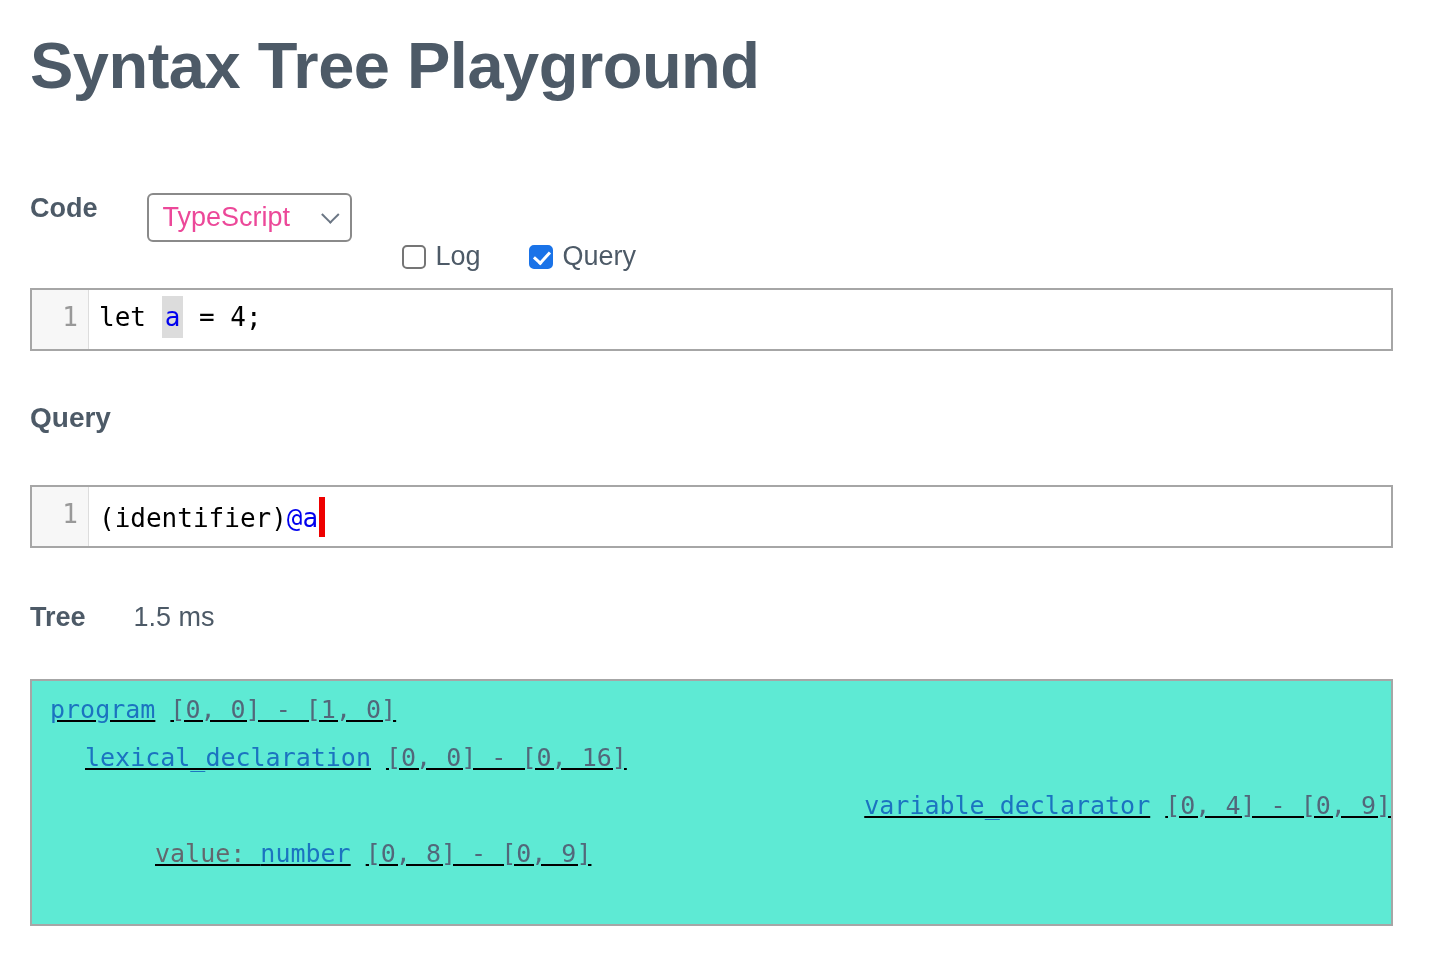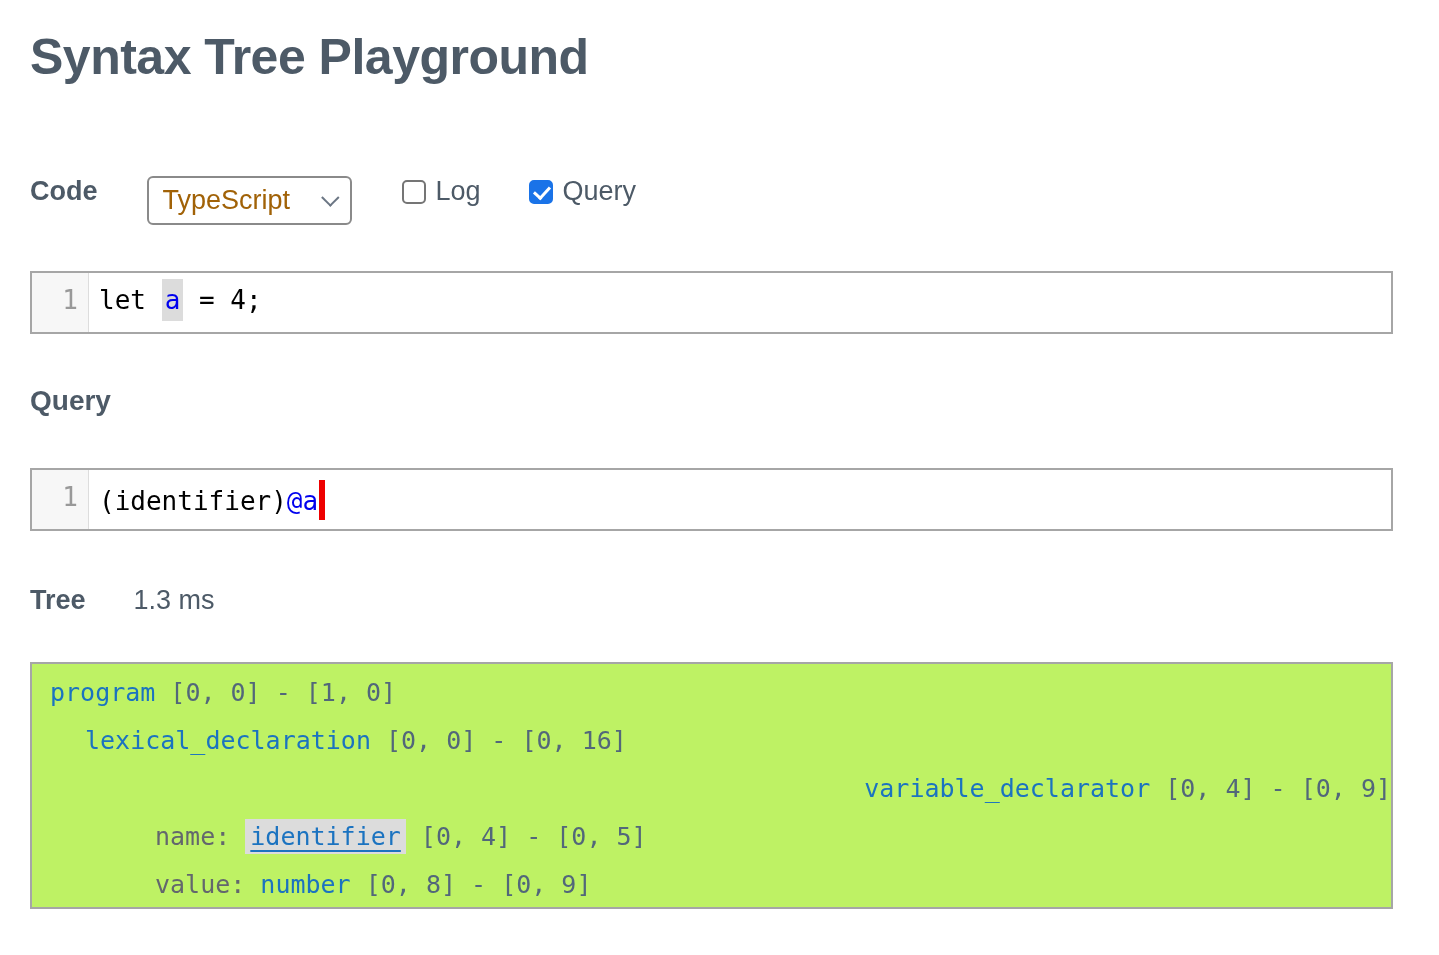--- a/index.html
+++ b/index.html
@@ -6,21 +6,21 @@
   html, body {
     width: 1439px; height: 955px;
     background: #ffffff;
     font-family: "Liberation Sans", sans-serif;
     overflow: hidden;
   }
   .page { padding: 28px 46px 0 30px; }
 
   
   .page-title {
-    font-size: 50px;
+    font-size: 65px;
     font-weight: bold;
     color: #4d5a67;
     letter-spacing: -0.5px;
   }
 
   
   .controls {
     margin-top: 90px;
     display: flex;
     align-items: flex-start;
@@ -36,33 +36,34 @@
     width: 205px;
     height: 49px;
     border: 2px solid #8a8a8a;
     border-radius: 6px;
     background: #fff;
     display: flex;
     align-items: center;
     justify-content: space-between;
     padding: 0 16px 0 14px;
     font-size: 27px;
-    color: #a16207;
+    color: #ec4899;
     cursor: pointer;
   }
   .chevron {
     width: 13px; height: 13px;
     border-right: 2px solid #6b7684;
     border-bottom: 2px solid #6b7684;
     transform: rotate(45deg) translateY(-4px);
   }
   .checkbox-group {
     display: flex;
     align-items: center;
     cursor: pointer;
+    margin-top: 48px;
   }
   .checkbox-group.log { margin-left: 50px; }
   .checkbox-group.query { margin-left: 48px; }
   .checkbox {
     width: 24px; height: 24px;
     border: 2px solid #757575;
     border-radius: 5px;
     background: #fff;
     position: relative;
     flex: none;
@@ -148,25 +149,26 @@
     font-size: 27px;
     color: #4d5a67;
   }
 
   
   .tree-output {
     margin-top: 46px;
     width: 1363px;
     height: 247px;
     border: 2px solid #a6a6a6;
-    background: #bef264;
+    background: #5eead4;
     padding: 5px 0 8px 18px;
     font-family: "DejaVu Sans Mono", monospace;
     font-size: 25px;
     overflow: hidden;
+    text-decoration: underline;
   }
   .tree-row {
     line-height: 48px;
     white-space: pre;
   }
   .tree-node-field { color: #63676d; }
   .tree-node-link {
     color: var(--node-blue, #1b73c0);
     text-decoration: none;
     cursor: pointer;
@@ -220,24 +222,23 @@
 
   <div class="editor query-editor">
     <div class="gutter">
       <span>1</span>
     </div>
     <div class="code-area"><span>(identifier)</span><span class="query-capture">@a</span><span class="text-cursor"></span></div>
   </div>
 
   <div class="tree-label-row">
     <span class="section-label">Tree</span>
-    <span class="parse-time">1.3 ms</span>
+    <span class="parse-time">1.5 ms</span>
   </div>
 
   <div class="tree-output">
       <div class="tree-row" style="padding-left: 0px;"><a class="tree-node-link">program</a><span class="tree-node-range">[0, 0] - [1, 0]</span></div>
       <div class="tree-row" style="padding-left: 35px;"><a class="tree-node-link">lexical_declaration</a><span class="tree-node-range">[0, 0] - [0, 16]</span></div>
       <div class="tree-row" style="padding-left: 70px; text-align: right;"><a class="tree-node-link">variable_declarator</a><span class="tree-node-range">[0, 4] - [0, 9]</span></div>
-      <div class="tree-row" style="padding-left: 105px;"><span class="tree-node-field">name: </span><a class="tree-node-link highlighted">identifier</a><span class="tree-node-range">[0, 4] - [0, 5]</span></div>
       <div class="tree-row" style="padding-left: 105px;"><span class="tree-node-field">value: </span><a class="tree-node-link">number</a><span class="tree-node-range">[0, 8] - [0, 9]</span></div>
     </div>
 
 </div>
 
 </body></html>

